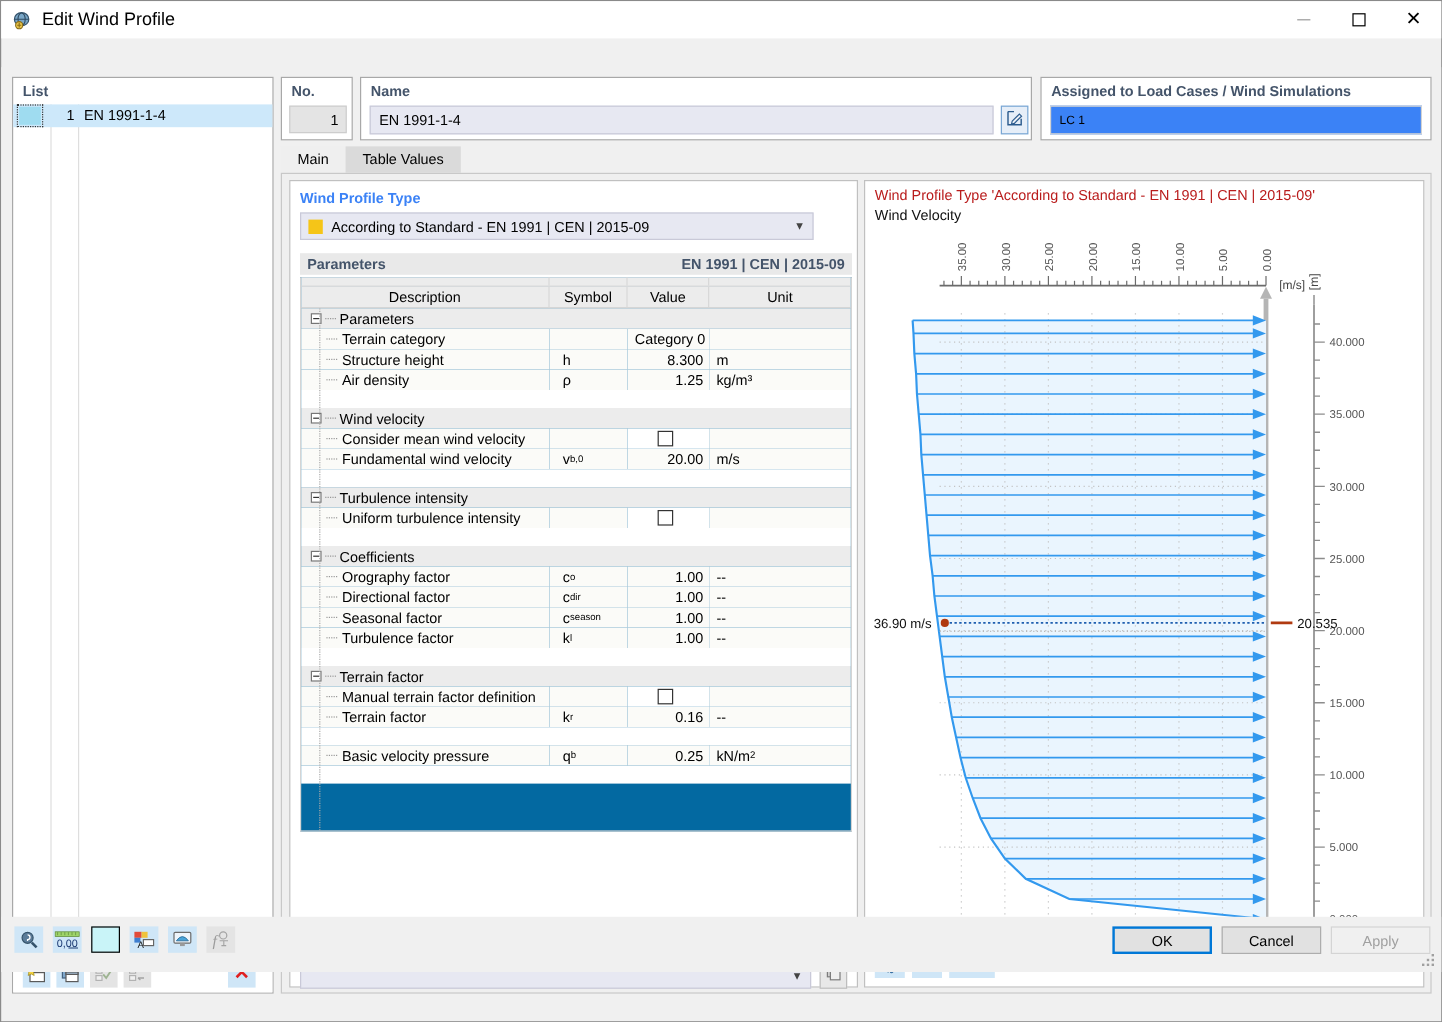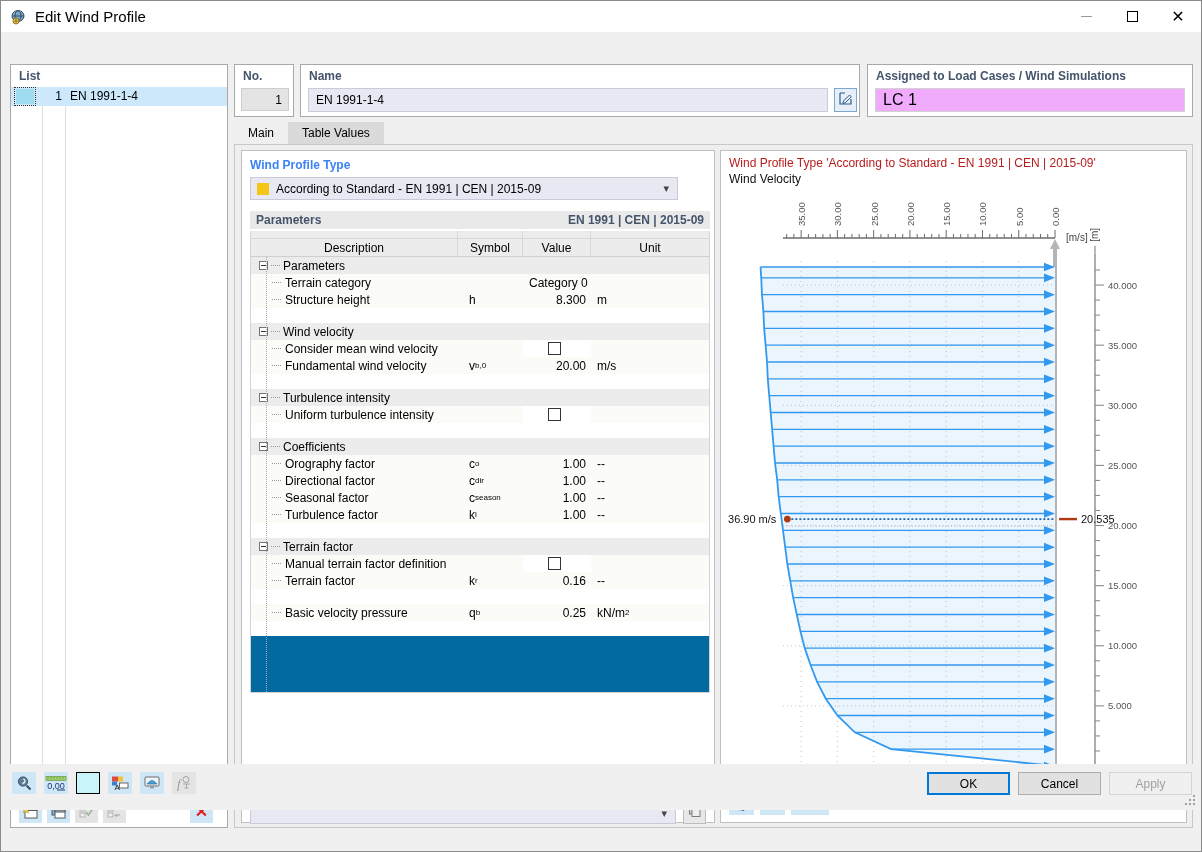--- a/index.html
+++ b/index.html
@@ -117,22 +117,22 @@
     display:flex; align-items:center; padding-left: 7px; font-size: 12px;
   }
   .name-edit-btn {
     position:absolute; left: 533px; top: 23px; width: 23px; height: 24px;
     background: #e6eef8; border: 1px solid #7aa7d4;
     display:flex; align-items:center; justify-content:center;
   }
   .assigned-box { position:absolute; left: 866px; top: 8px; width: 326px; height: 53px; }
   .assigned-field {
     position:absolute; left: 7px; top: 23px; right: 7px; height: 24px;
-    background: #f0abfc; border: 1px solid #d2d2d2;
-    display:flex; align-items:center; padding-left: 7px; font-size: 16px;
+    background: #3b82f6; border: 1px solid #d2d2d2;
+    display:flex; align-items:center; padding-left: 7px; font-size: 10px;
   }
 
   
   .tabs {
     position: absolute; left: 233px; top: 66px; width: 959px; height: 22px;
     display: flex; align-items: flex-end;
   }
   .tab {
     height: 22px; padding: 0 14px;
     display:flex; align-items:center; font-size: 12px;
@@ -427,20 +427,29 @@
                 <div class="d-unit"></div>
               </div>
               <div class="drow">
                 <div class="d-desc">
                   <span class="tdot"></span>
                   <span>Structure height</span>
                 </div>
                 <div class="d-sym">h</div>
                 <div class="d-val">8.300</div>
                 <div class="d-unit">m</div>
+              </div>
+              <div class="drow">
+                <div class="d-desc">
+                  <span class="tdot"></span>
+                  <span>Air density</span>
+                </div>
+                <div class="d-sym">ρ</div>
+                <div class="d-val">1.25</div>
+                <div class="d-unit">kg/m³</div>
               </div>
               <div class="spacer-row"></div>
               <div class="grp-row">
                 <span class="exp"></span>
                 <span class="dots"></span>
                 <span>Wind velocity</span>
               </div>
               <div class="drow">
                 <div class="d-desc">
                   <span class="tdot"></span>

